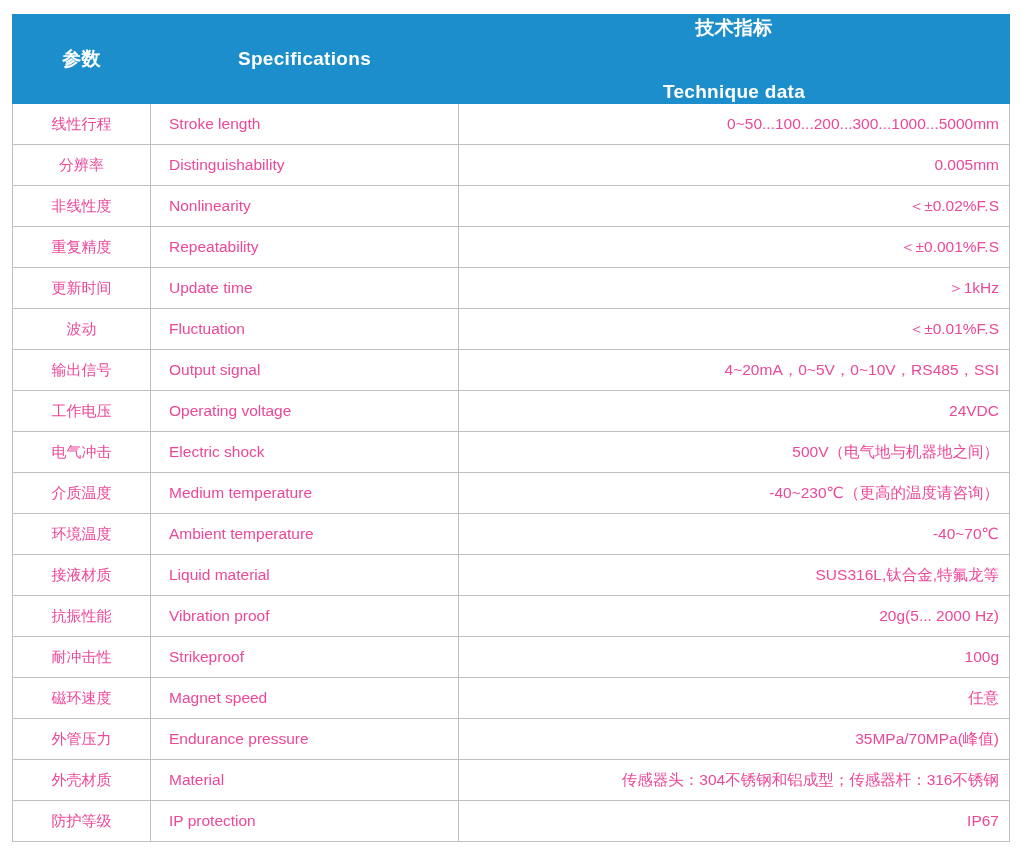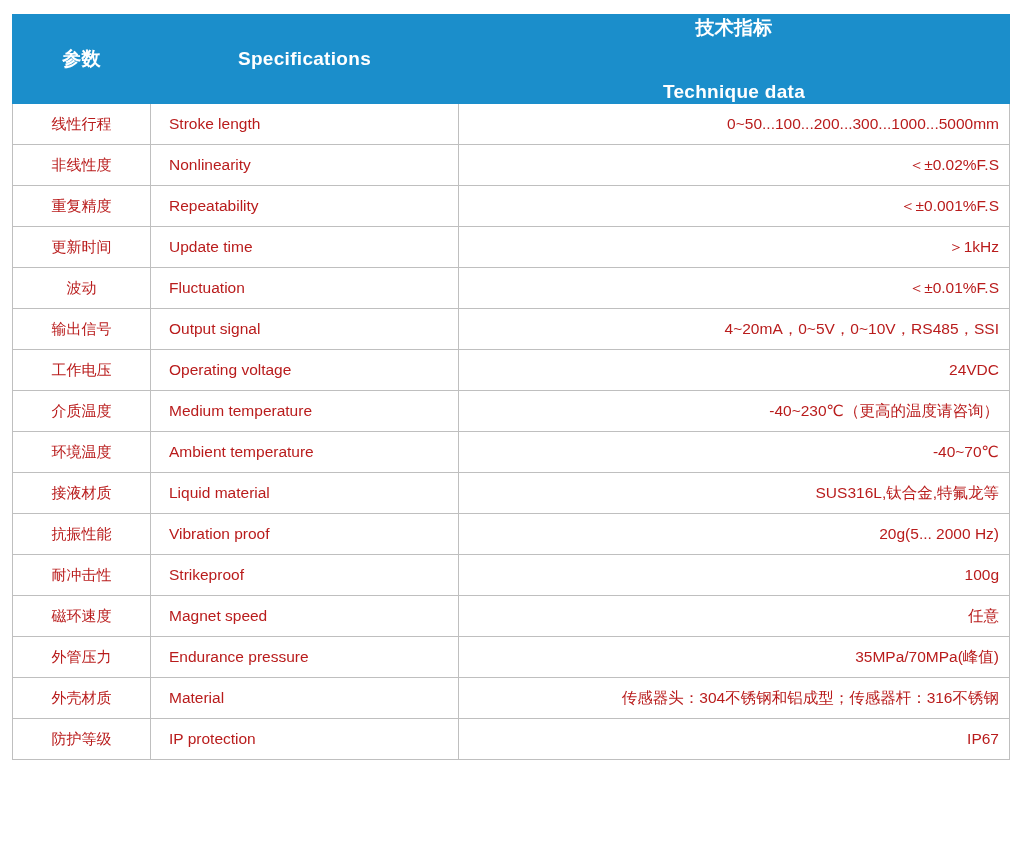--- a/index.html
+++ b/index.html
@@ -50,21 +50,21 @@
     align-items: center;
     gap: 40px;
     flex-direction: column;
   }
   table.spec tbody td {
     border: 1px solid #bfbfbf;
     height: 40px;
     font-size: 15.5px;
     padding: 0 10px 0 12px;
     vertical-align: middle;
-    color: #b91c1c;
+    color: #ec4899;
   }
   table.spec tbody td.cn {
     text-align: center;
     padding: 0 4px;
     font-size: 15px;
   }
   table.spec tbody td.en {
     padding-left: 18px;
   }
   table.spec tbody td.val {
@@ -94,20 +94,25 @@
         </th>
       </tr>
     </thead>
     <tbody id="tbody">
         <tr>
           <td class="cn">线性行程</td>
           <td class="en">Stroke length</td>
           <td class="val">0~50...100...200...300...1000...5000mm</td>
         </tr>
         <tr>
+          <td class="cn">分辨率</td>
+          <td class="en">Distinguishability</td>
+          <td class="val">0.005mm</td>
+        </tr>
+        <tr>
           <td class="cn">非线性度</td>
           <td class="en">Nonlinearity</td>
           <td class="val">＜±0.02%F.S</td>
         </tr>
         <tr>
           <td class="cn">重复精度</td>
           <td class="en">Repeatability</td>
           <td class="val">＜±0.001%F.S</td>
         </tr>
         <tr>
@@ -122,20 +127,25 @@
         </tr>
         <tr>
           <td class="cn">输出信号</td>
           <td class="en">Output signal</td>
           <td class="val">4~20mA，0~5V，0~10V，RS485，SSI</td>
         </tr>
         <tr>
           <td class="cn">工作电压</td>
           <td class="en">Operating voltage</td>
           <td class="val">24VDC</td>
+        </tr>
+        <tr>
+          <td class="cn">电气冲击</td>
+          <td class="en">Electric shock</td>
+          <td class="val">500V（电气地与机器地之间）</td>
         </tr>
         <tr>
           <td class="cn">介质温度</td>
           <td class="en">Medium temperature</td>
           <td class="val">-40~230℃（更高的温度请咨询）</td>
         </tr>
         <tr>
           <td class="cn">环境温度</td>
           <td class="en">Ambient temperature</td>
           <td class="val">-40~70℃</td>

